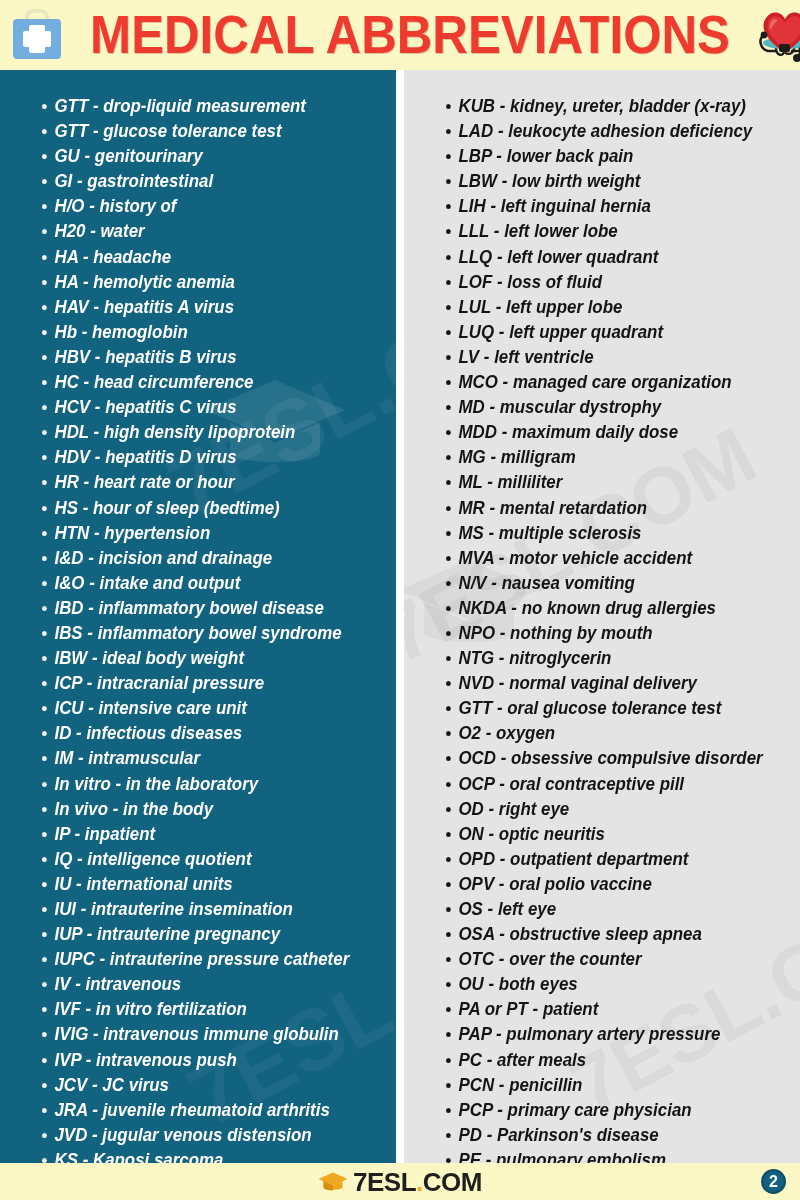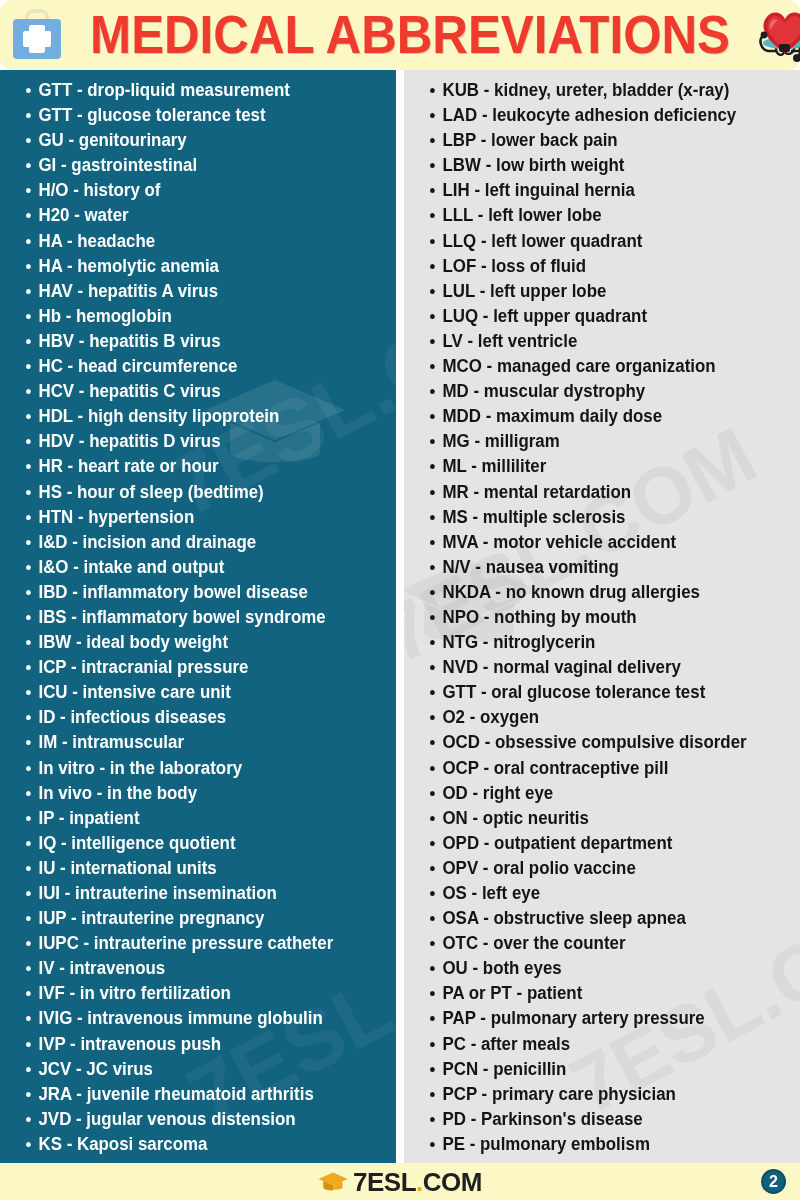--- a/index.html
+++ b/index.html
@@ -26,21 +26,20 @@
     position: absolute;
     left: 0; top: 0;
     width: 800px;
     height: 70px;
     background: #fbf8c6;
     display: flex;
     align-items: center;
     justify-content: space-between;
     padding: 0 10px 0 8px;
     box-sizing: border-box;
-    border-radius: 12px;
   }
   .bag-icon {
     width: 58px;
     height: 56px;
     position: relative;
     flex: 0 0 auto;
   }
   .bag-handle {
     position: absolute;
     left: 17px; top: 2px;
@@ -111,22 +110,23 @@
     width: 396px;
     background: #126380;
   }
   .col-right {
     left: 404px;
     width: 396px;
     background: #e4e4e4;
   }
   .abbr-list {
     list-style: none;
-    margin: 0;
+    margin: 16px;
     padding: 8px 8px 6px 26px;
+    font-style: italic;
   }
   .abbr-list li {
     position: relative;
     font-family: "Liberation Sans Narrow", "Liberation Sans", sans-serif;
     font-size: 17.6px;
     font-weight: bold;
     line-height: 25.1px;
     white-space: nowrap;
     transform: scaleX(0.96);
     transform-origin: left center;

